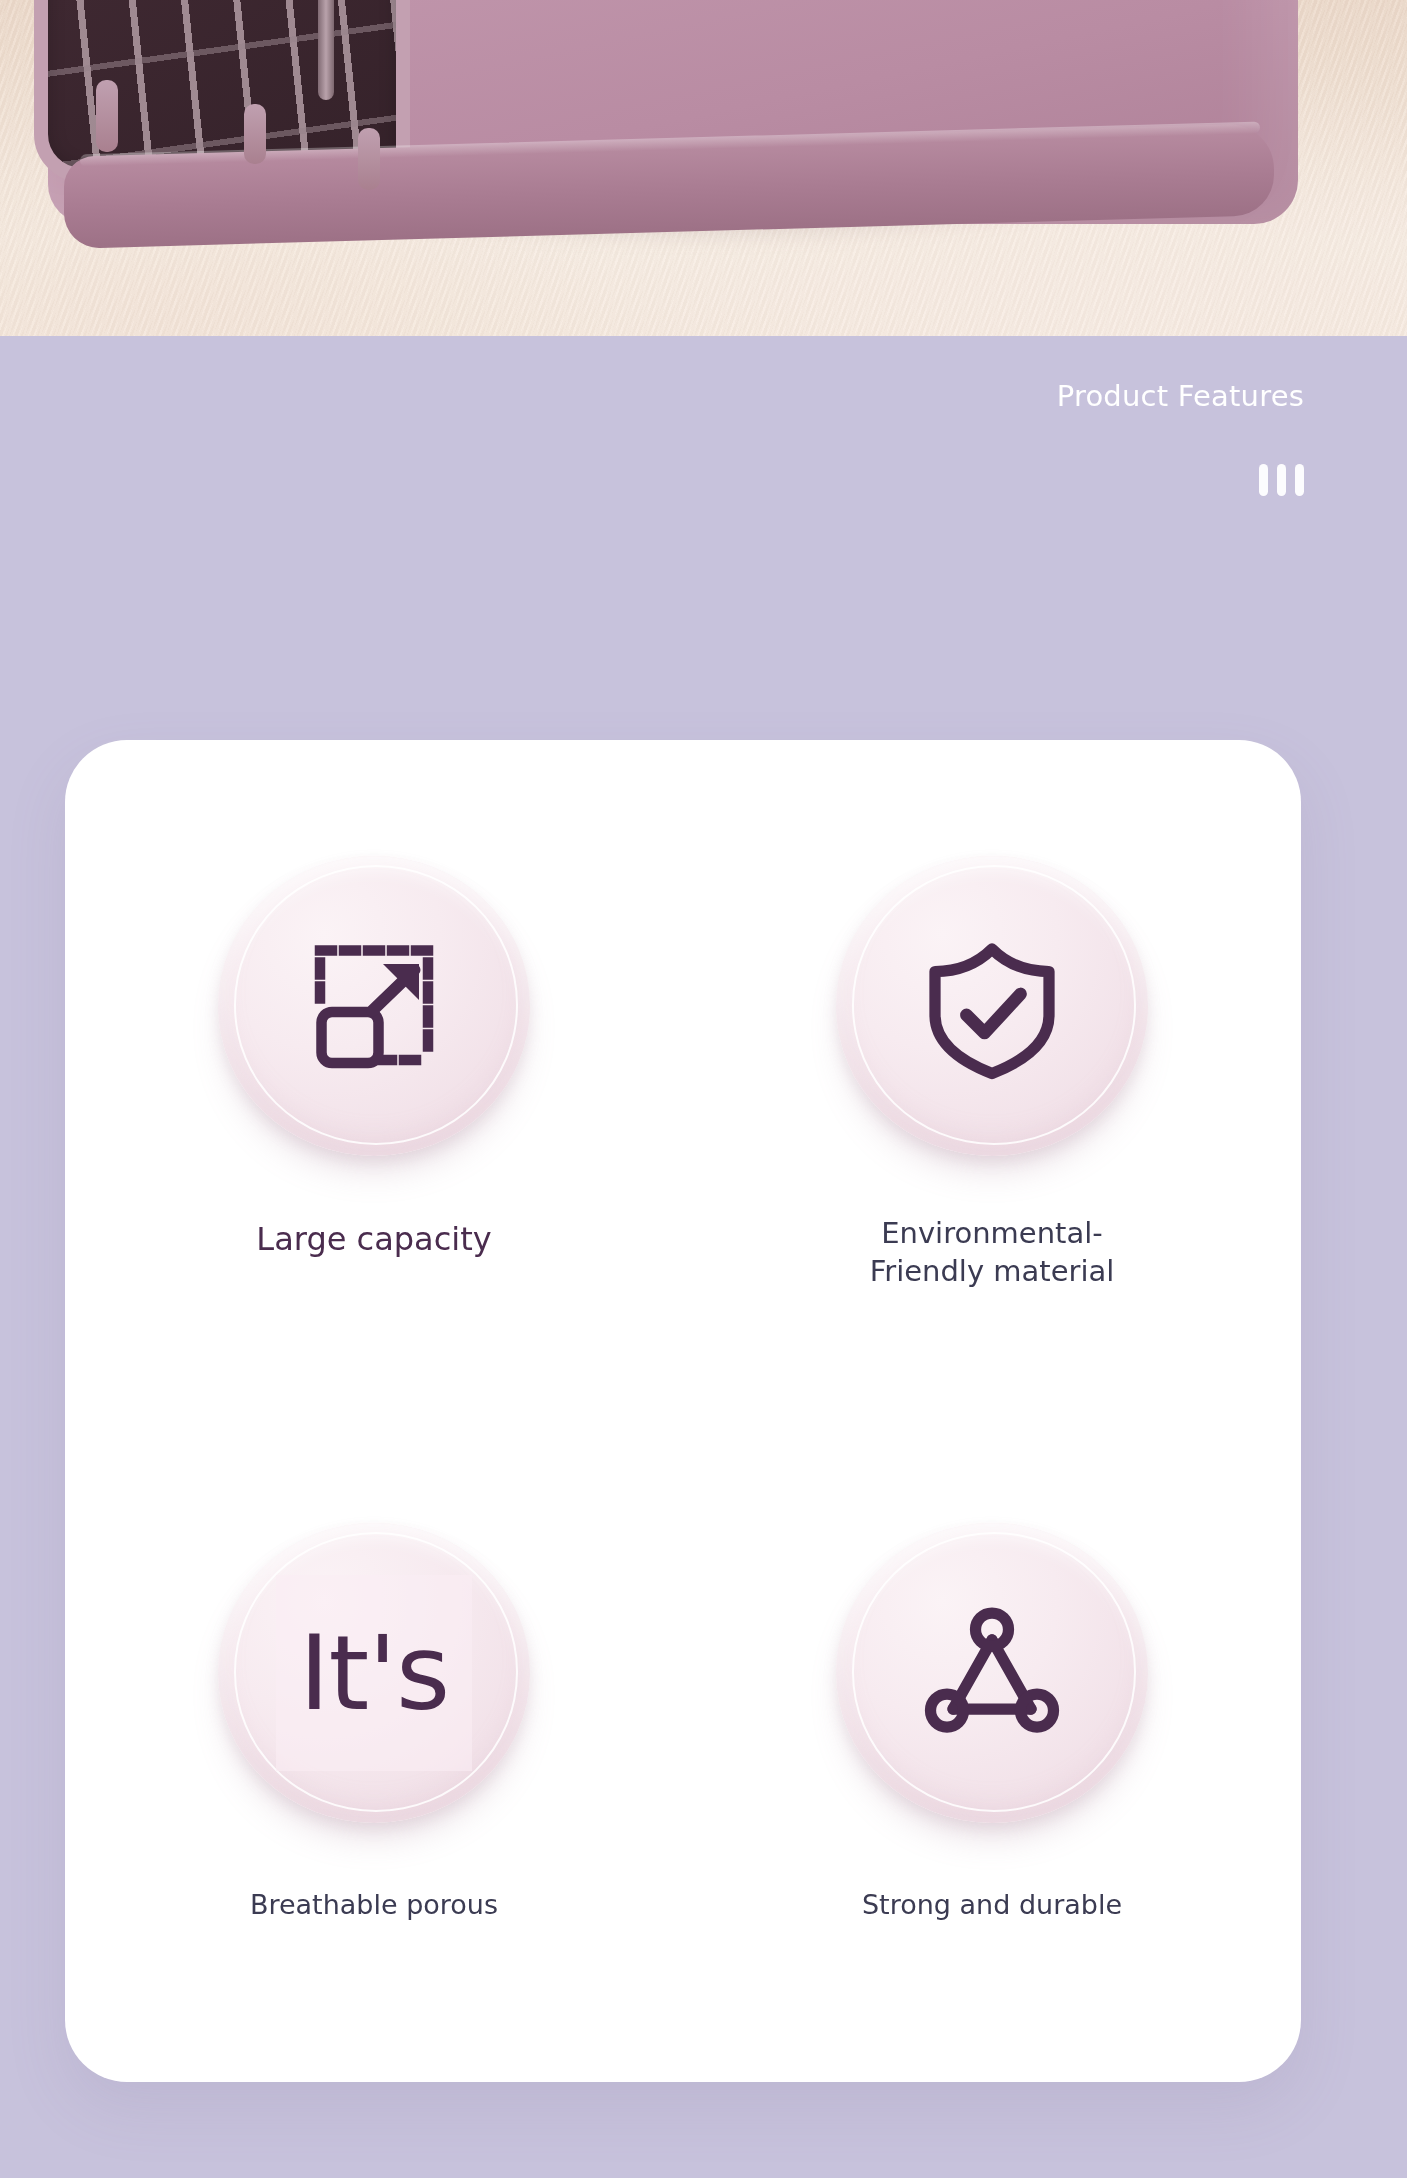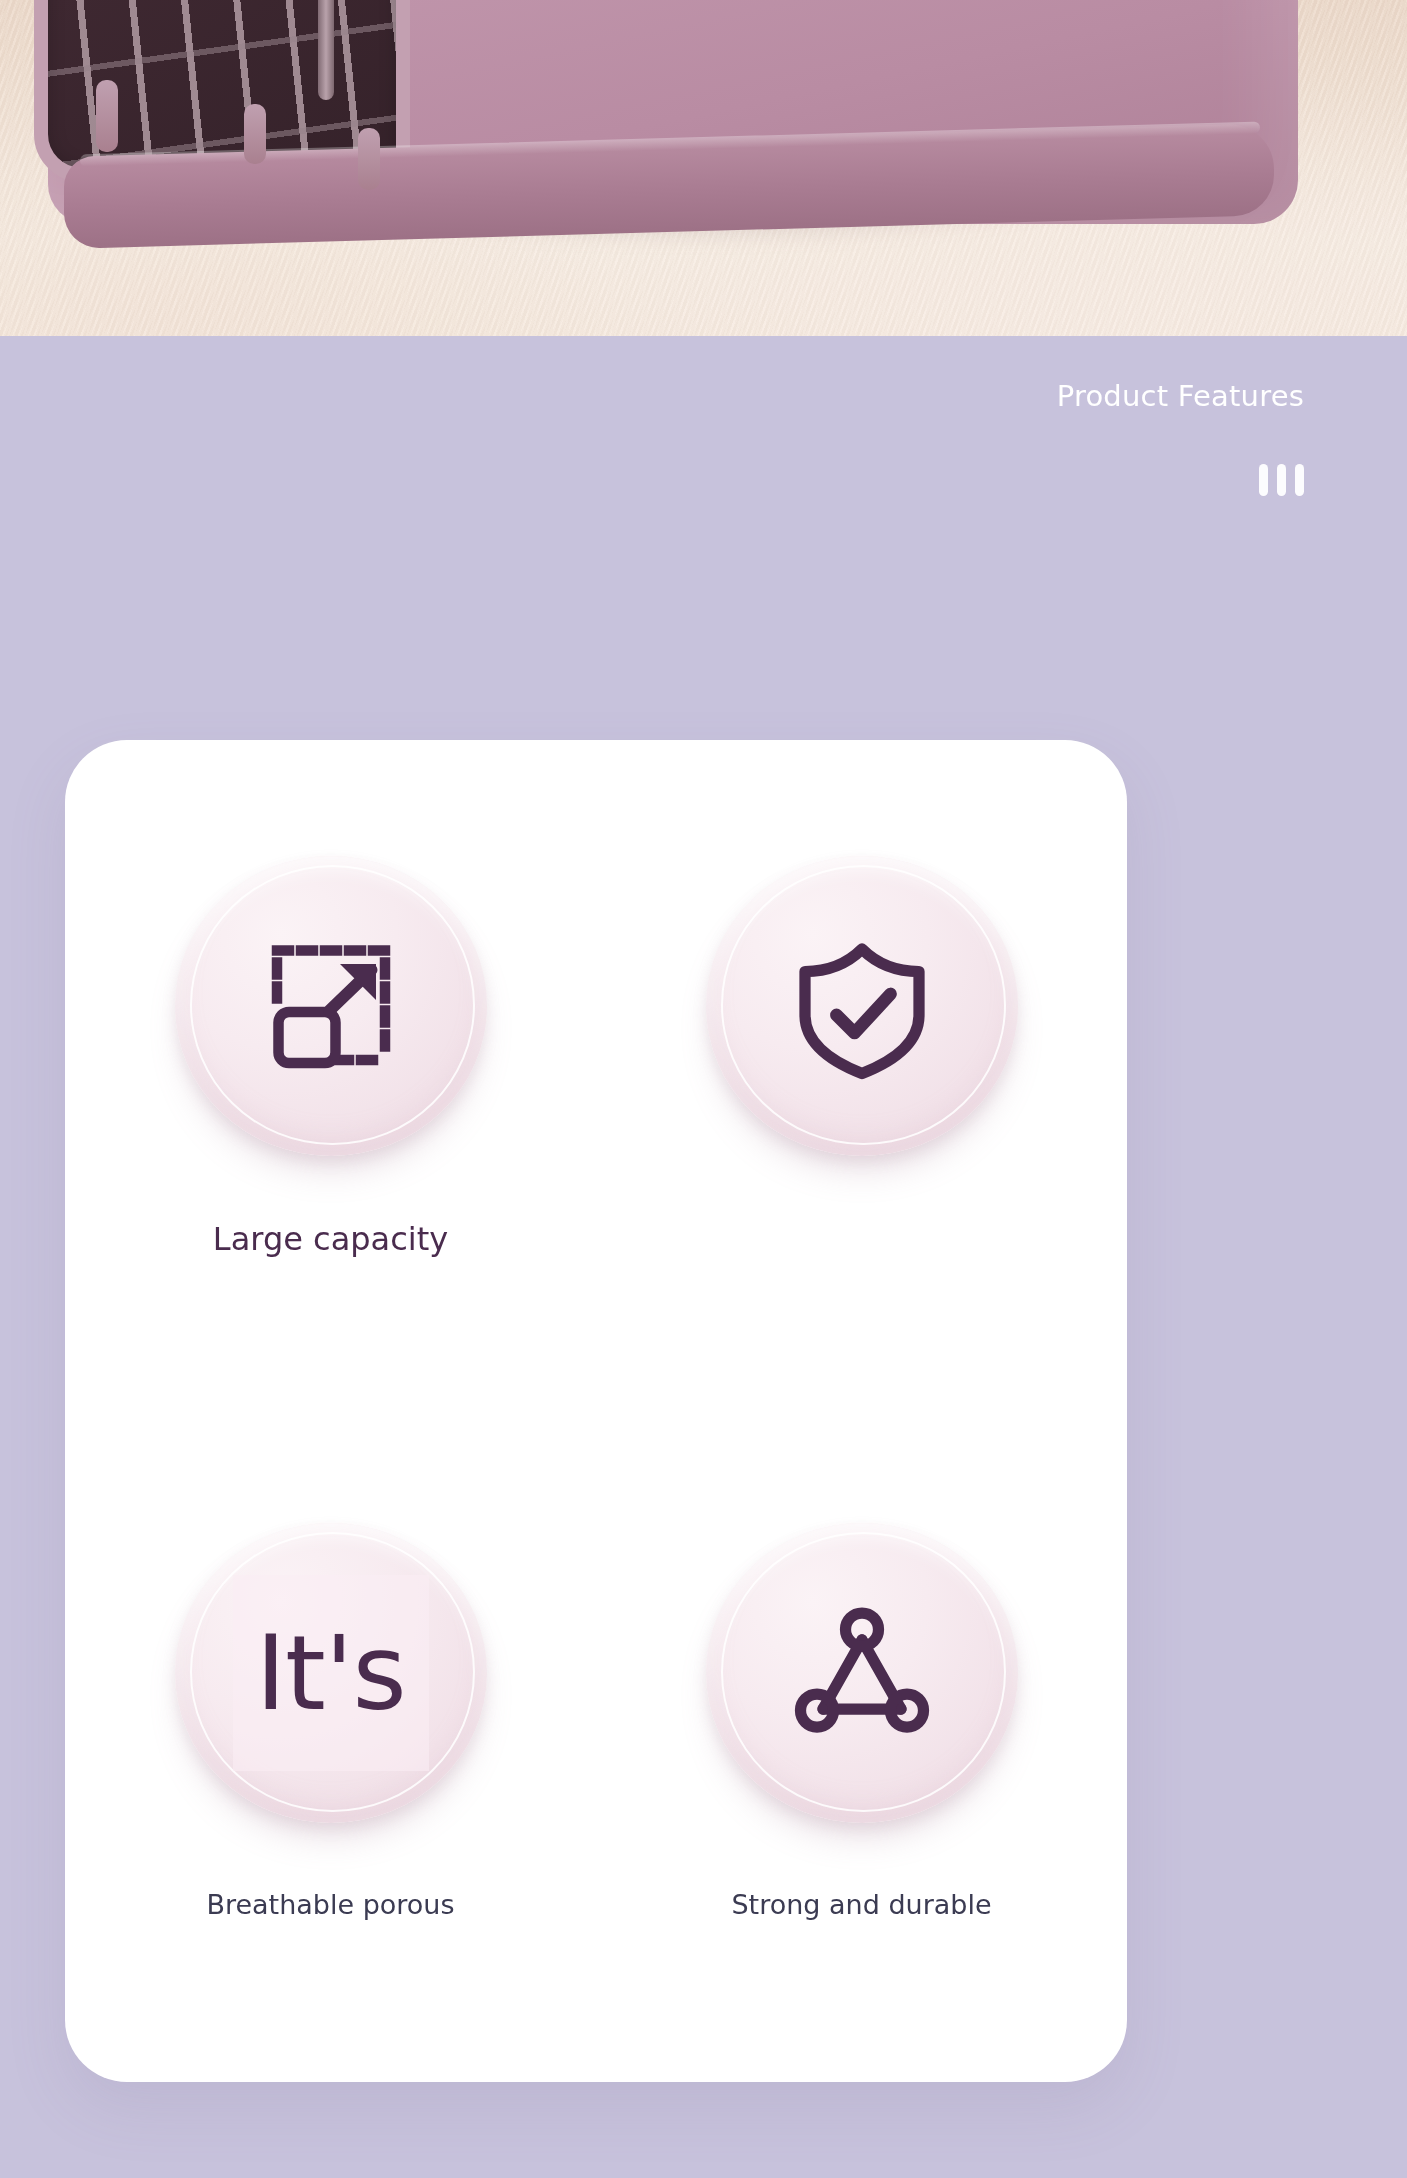--- a/index.html
+++ b/index.html
@@ -194,21 +194,21 @@
     border-radius: 5px;
     background: #ffffff;
     opacity: 0.95;
   }
 
   
   .feature-card {
     position: absolute;
     left: 65px;
     top: 740px;
-    width: 1062px;
+    width: 1236px;
     height: 1342px;
     background: #ffffff;
     border-radius: 62px;
     box-shadow: 0 26px 60px rgba(120,110,150,0.13);
   }
   .feature-grid {
     position: absolute;
     left: 0;
     top: 0;
     width: 100%;
@@ -359,20 +359,22 @@
             <path d="M50 12
                      C62 24 76 27 88 27
                      L88 56
                      C88 76 68 88 50 95
                      C32 88 12 76 12 56
                      L12 27
                      C24 27 38 24 50 12 Z" fill="none" stroke="#4a2c4e" stroke-width="7.5" stroke-linejoin="round"></path>
             <path d="M33 56 L45 68 L69 42" fill="none" stroke="#4a2c4e" stroke-width="8.5" stroke-linecap="round" stroke-linejoin="round"></path>
           </svg>
         </div>
+        <div class="feature-label">Environmental-
+Friendly material</div>
       </div>
 
       <div class="feature-cell r2">
         <div class="icon-puck">
           <div class="glyph-plate">It's</div>
         </div>
         <div class="feature-label">Breathable porous</div>
       </div>
 
       <div class="feature-cell r2">

